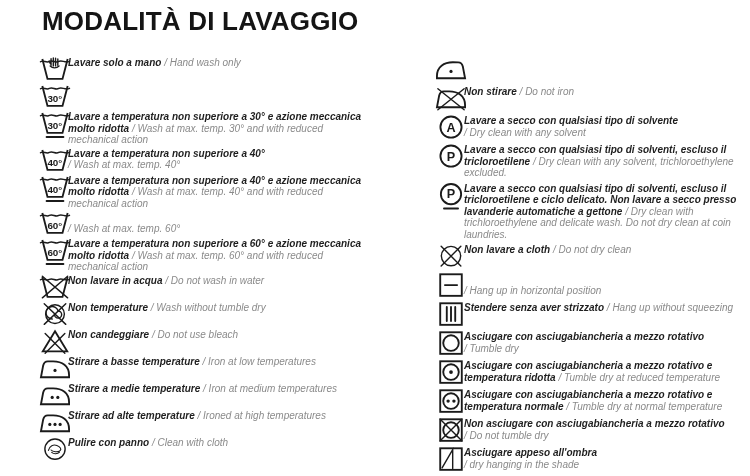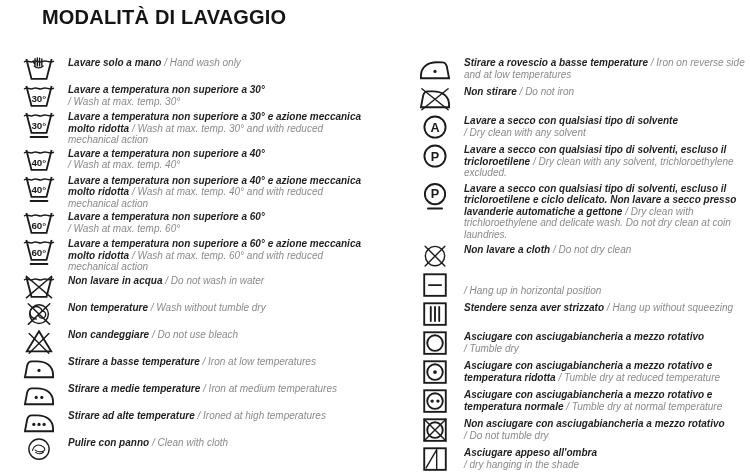--- a/index.html
+++ b/index.html
@@ -2,28 +2,28 @@
 <html><head>
 <meta charset="utf-8">
 <style>
   html,body{margin:0;padding:0;}
   body{
     width:750px;height:476px;background:#ffffff;overflow:hidden;position:relative;
     font-family:"Liberation Sans",sans-serif;
   }
   .title{
     position:absolute;left:42px;top:6px;margin:0;
-    font-size:20px;font-weight:bold;color:#151515;letter-spacing:0.2px;
+    font-size:26px;font-weight:bold;color:#151515;letter-spacing:0.2px;
   }
   .col{position:absolute;top:57px;}
   #col-left{left:22px;width:350px;}
   #col-right{left:418px;width:332px;}
   .row{position:relative;padding-left:46px;min-height:25px;margin-bottom:2px;}
   #col-right .row{margin-bottom:4px;}
-  .icon{position:absolute;left:0;top:-2px;width:34px;height:30px;display:block;}
+  .icon{position:absolute;left:16px;top:-2px;width:34px;height:30px;display:block;}
   .icon svg{width:34px;height:30px;display:block;overflow:visible;}
   .desc{
     margin:0;font-size:10px;line-height:11.5px;font-style:italic;color:#8a8a8a;
   }
   .it{color:#1f1f1f;font-weight:bold;}
   .en{color:#8a8a8a;font-weight:normal;}
   
   .s2 {stroke:#1b1b1b;stroke-width:2;fill:none;stroke-linecap:round;}
   .s2j{stroke:#1b1b1b;stroke-width:2;fill:none;stroke-linejoin:miter;}
   .s14{stroke:#1b1b1b;stroke-width:1.5;fill:none;stroke-linecap:round;}
@@ -49,21 +49,20 @@
       <p class="desc"><b class="it">Lavare solo a mano</b> <span class="en">/ Hand wash only</span></p>
     </div>
     <div class="row">
       <span class="icon">
         <svg viewBox="0 0 36 32" xmlns="http://www.w3.org/2000/svg">
           <path class="s2j" d="M4.5 4.2 L10 25.5 H26 L31.5 4.2"></path>
           <path class="s14" d="M2.5 7.2 C5.5 4.8 8.5 9 12 6.9 C15.5 4.8 18.5 9 22 6.9 C25.5 4.8 28.5 9 33.5 6.7"></path>
           <text class="num" x="17.8" y="21.5">30°</text>
         </svg>
       </span>
-      <p class="desc"><b class="it">Lavare a temperatura non superiore a 30°</b><br><span class="en">/ Wash at max. temp. 30°</span></p>
     </div>
     <div class="row">
       <span class="icon">
         <svg viewBox="0 0 36 32" xmlns="http://www.w3.org/2000/svg">
           <path class="s2j" d="M4.5 4.2 L10 25.5 H26 L31.5 4.2"></path>
           <path class="s14" d="M2.5 7.2 C5.5 4.8 8.5 9 12 6.9 C15.5 4.8 18.5 9 22 6.9 C25.5 4.8 28.5 9 33.5 6.7"></path>
           <text class="num" x="17.8" y="21.5">30°</text>
           <path class="s2" d="M9 29.8 H27"></path>
         </svg>
       </span>
@@ -91,21 +90,21 @@
       <p class="desc"><b class="it">Lavare a temperatura non superiore a 40° e azione meccanica molto ridotta</b> <span class="en">/ Wash at max. temp. 40° and with reduced mechanical action</span></p>
     </div>
     <div class="row">
       <span class="icon">
         <svg viewBox="0 0 36 32" xmlns="http://www.w3.org/2000/svg">
           <path class="s2j" d="M4.5 4.2 L10 25.5 H26 L31.5 4.2"></path>
           <path class="s14" d="M2.5 7.2 C5.5 4.8 8.5 9 12 6.9 C15.5 4.8 18.5 9 22 6.9 C25.5 4.8 28.5 9 33.5 6.7"></path>
           <text class="num" x="17.8" y="21.5">60°</text>
         </svg>
       </span>
-      <p class="desc"><b class="it">Lavare a temperatura non superiore a 60°</b><br><span class="en">/ Wash at max. temp. 60°</span></p>
+      <p class="desc"><br><span class="en">/ Wash at max. temp. 60°</span></p>
     </div>
     <div class="row">
       <span class="icon">
         <svg viewBox="0 0 36 32" xmlns="http://www.w3.org/2000/svg">
           <path class="s2j" d="M4.5 4.2 L10 25.5 H26 L31.5 4.2"></path>
           <path class="s14" d="M2.5 7.2 C5.5 4.8 8.5 9 12 6.9 C15.5 4.8 18.5 9 22 6.9 C25.5 4.8 28.5 9 33.5 6.7"></path>
           <text class="num" x="17.8" y="21.5">60°</text>
           <path class="s2" d="M9 29.8 H27"></path>
         </svg>
       </span>
@@ -183,21 +182,20 @@
 <div id="col-right" class="col">
     <div class="row">
       <span class="icon">
         <svg viewBox="0 0 36 32" xmlns="http://www.w3.org/2000/svg">
           <g transform="translate(36 0) scale(-1 1)">
             <path class="s2j" d="M3 24.8 H33 V22.5 C33 12.5 25.5 7.8 16 7.8 H10.3 C7.6 7.8 6 9.7 5.4 12.2 L3 24.8 Z"></path>
             <circle class="dot" cx="18" cy="17.5" r="1.7"></circle>
           </g>
         </svg>
       </span>
-      <p class="desc"><b class="it">Stirare a rovescio a basse temperature</b> <span class="en">/ Iron on reverse side and at low temperatures</span></p>
     </div>
     <div class="row">
       <span class="icon">
         <svg viewBox="0 0 36 32" xmlns="http://www.w3.org/2000/svg">
           <path class="s2j" d="M3 24.8 H33 V22.5 C33 12.5 25.5 7.8 16 7.8 H10.3 C7.6 7.8 6 9.7 5.4 12.2 L3 24.8 Z"></path>
           <path class="s14" d="M4 5 L32 27.5 M32 5 L4 27.5"></path>
         </svg>
       </span>
       <p class="desc"><b class="it">Non stirare</b> <span class="en">/ Do not iron</span></p>
     </div>

